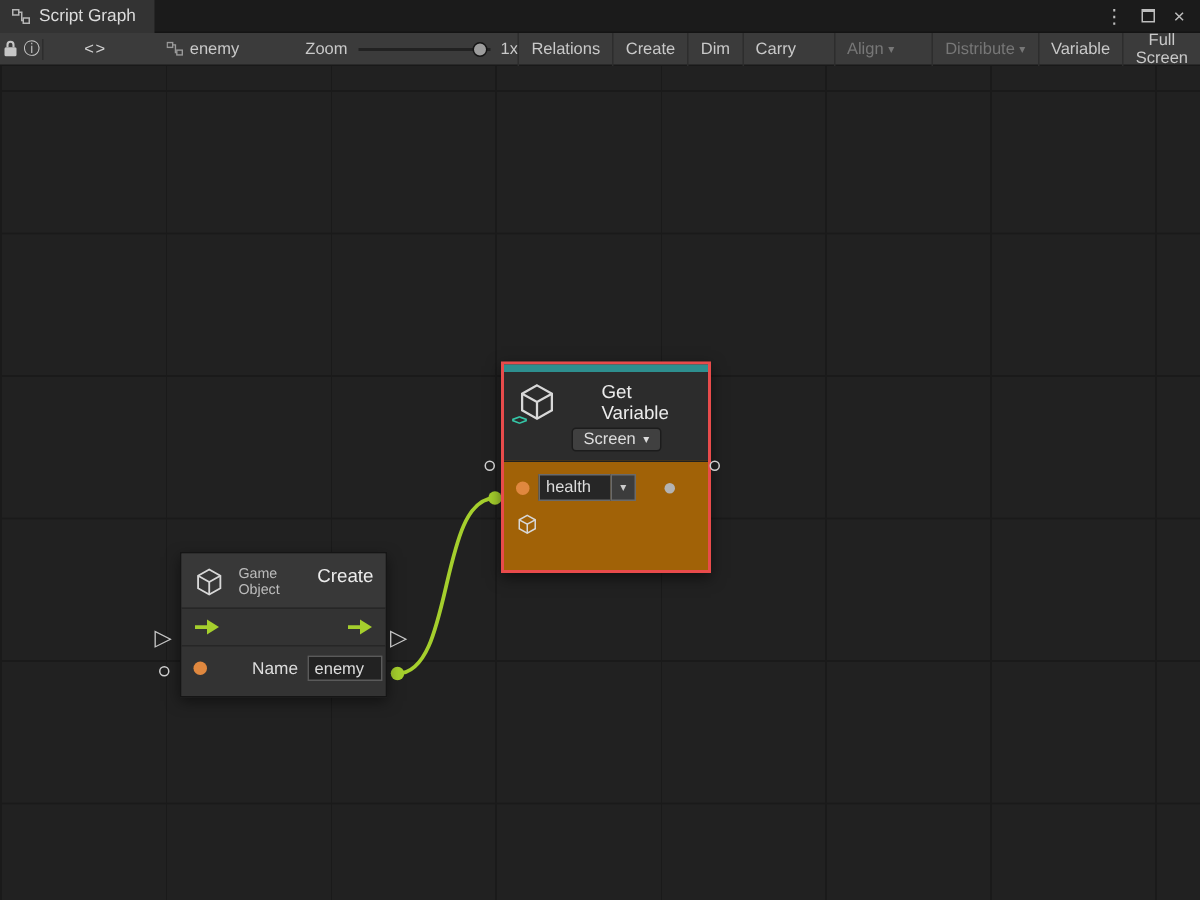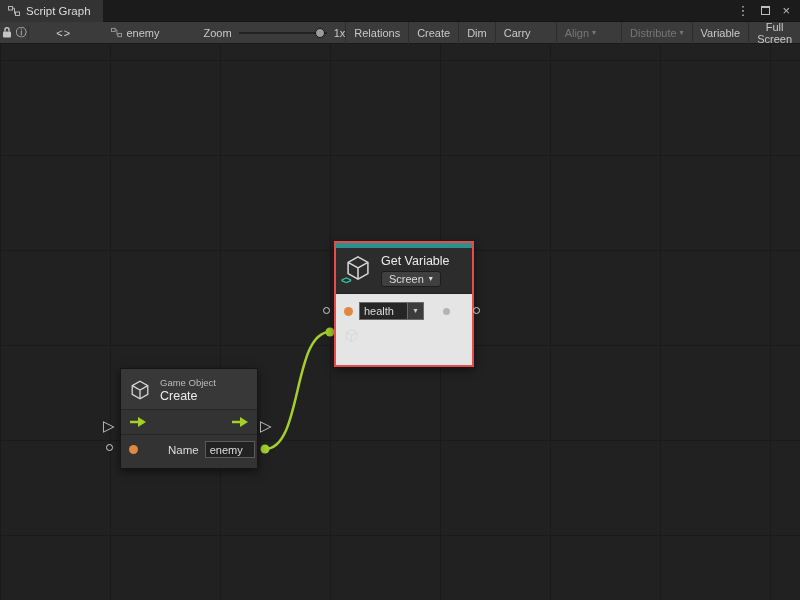--- a/index.html
+++ b/index.html
@@ -70,21 +70,21 @@
     background-position:0 16px;
     overflow:hidden;
   }
   .wires { position:absolute; top:0; left:0; width:800px; height:556px; z-index:1; }
 
   .node { position:absolute; z-index:2; box-shadow:0 3px 9px rgba(0,0,0,0.5); }
 
   
   .create-node { left:120px; top:324px; width:138px; background:#333333; border:1px solid #151515; }
   .cn-header { display:flex; align-items:center; gap:9px; padding:8px 8px 6px; background:#383838; }
-  .cn-text { display:flex; flex-direction:column; gap:1px; }
+  .cn-text { display:flex; gap:1px; }
   .cn-type { font-size:9.5px; color:#bdbdbd; }
   .cn-title { font-size:12.5px; color:#ececec; }
   .cn-flow {
     display:flex; justify-content:space-between; align-items:center;
     padding:6px 8px; border-top:1px solid #262626; background:#333333;
   }
   .cn-params {
     display:flex; align-items:center; gap:6px;
     padding:6px 8px 10px; border-top:1px solid #262626; background:#333333;
   }
@@ -99,27 +99,27 @@
   
   .getvar-node { left:334px; top:197px; width:140px; border:2px solid #e84b4b; background:#2c2c2c; }
   .gv-strip { height:5px; background:#2e8f8f; }
   .gv-header { display:flex; gap:9px; padding:6px 8px; background:#2c2c2c; }
   .gv-iconwrap { position:relative; width:28px; height:28px; flex:0 0 auto; }
   .gv-code {
     position:absolute; left:-3px; bottom:-4px; color:#35c7a8;
     font-size:10px; font-weight:bold; letter-spacing:-1px;
   }
   .gv-text { display:flex; flex-direction:column; gap:3px; }
-  .gv-title { font-size:12.5px; color:#ececec; }
+  .gv-title { font-size:12.5px; color:#ececec;margin-left:20px; }
   .dropdown-btn {
     display:inline-flex; align-items:center; gap:5px; align-self:flex-start;
     background:#404040; border:1px solid #1c1c1c; border-radius:3px;
     color:#dddddd; font-size:11px; padding:1px 7px; font-family:inherit; cursor:default;
   }
-  .gv-body { background:#e5e5e5; border-top:1px solid #212121; padding:5px 0 18px; }
+  .gv-body { background:#a16207; border-top:1px solid #212121; padding:5px 0 18px; }
   .gv-row1 { display:flex; align-items:center; gap:6px; padding:3px 8px; }
   .field-group { display:flex; }
   .gv-input {
     width:48px; height:18px; background:#262626; border:1px solid #6a6a6a; border-right:none;
     color:#dddddd; font-size:11px; padding:0 4px; font-family:inherit;
   }
   .gv-dd {
     width:17px; height:18px; background:#3c3c3c; border:1px solid #6a6a6a;
     color:#cccccc; font-size:8px; display:flex; align-items:center; justify-content:center;
     font-family:inherit;

